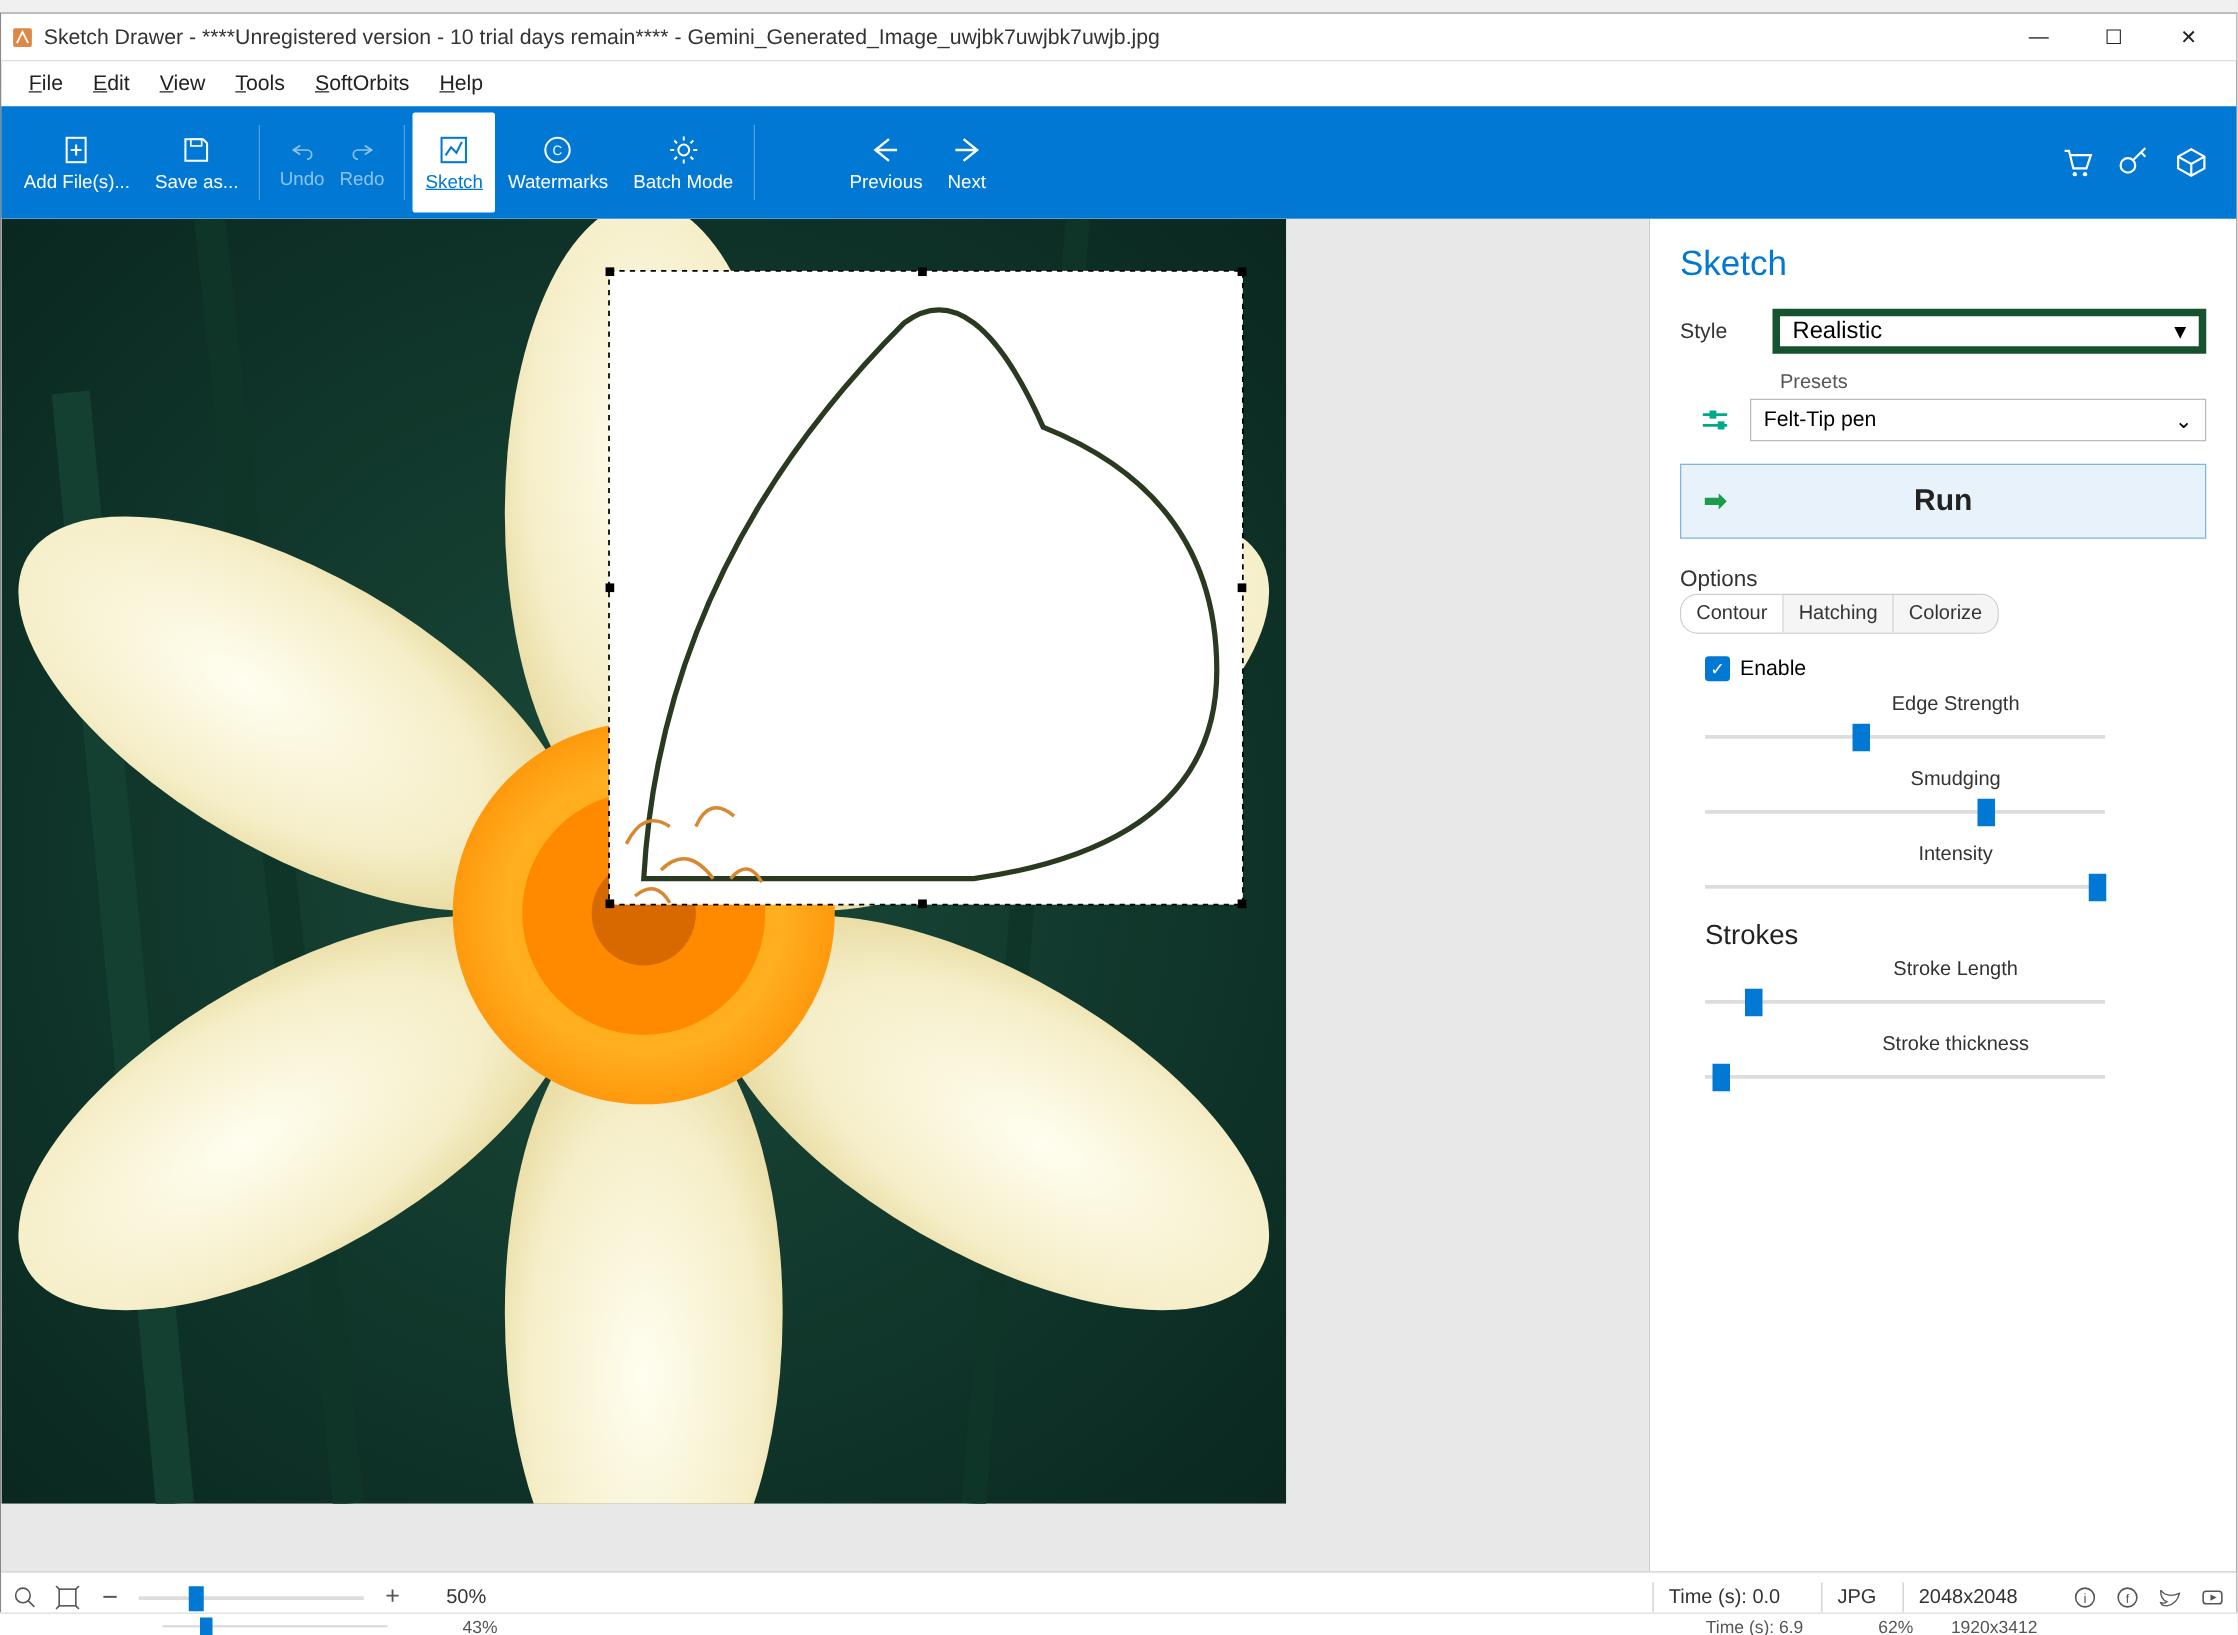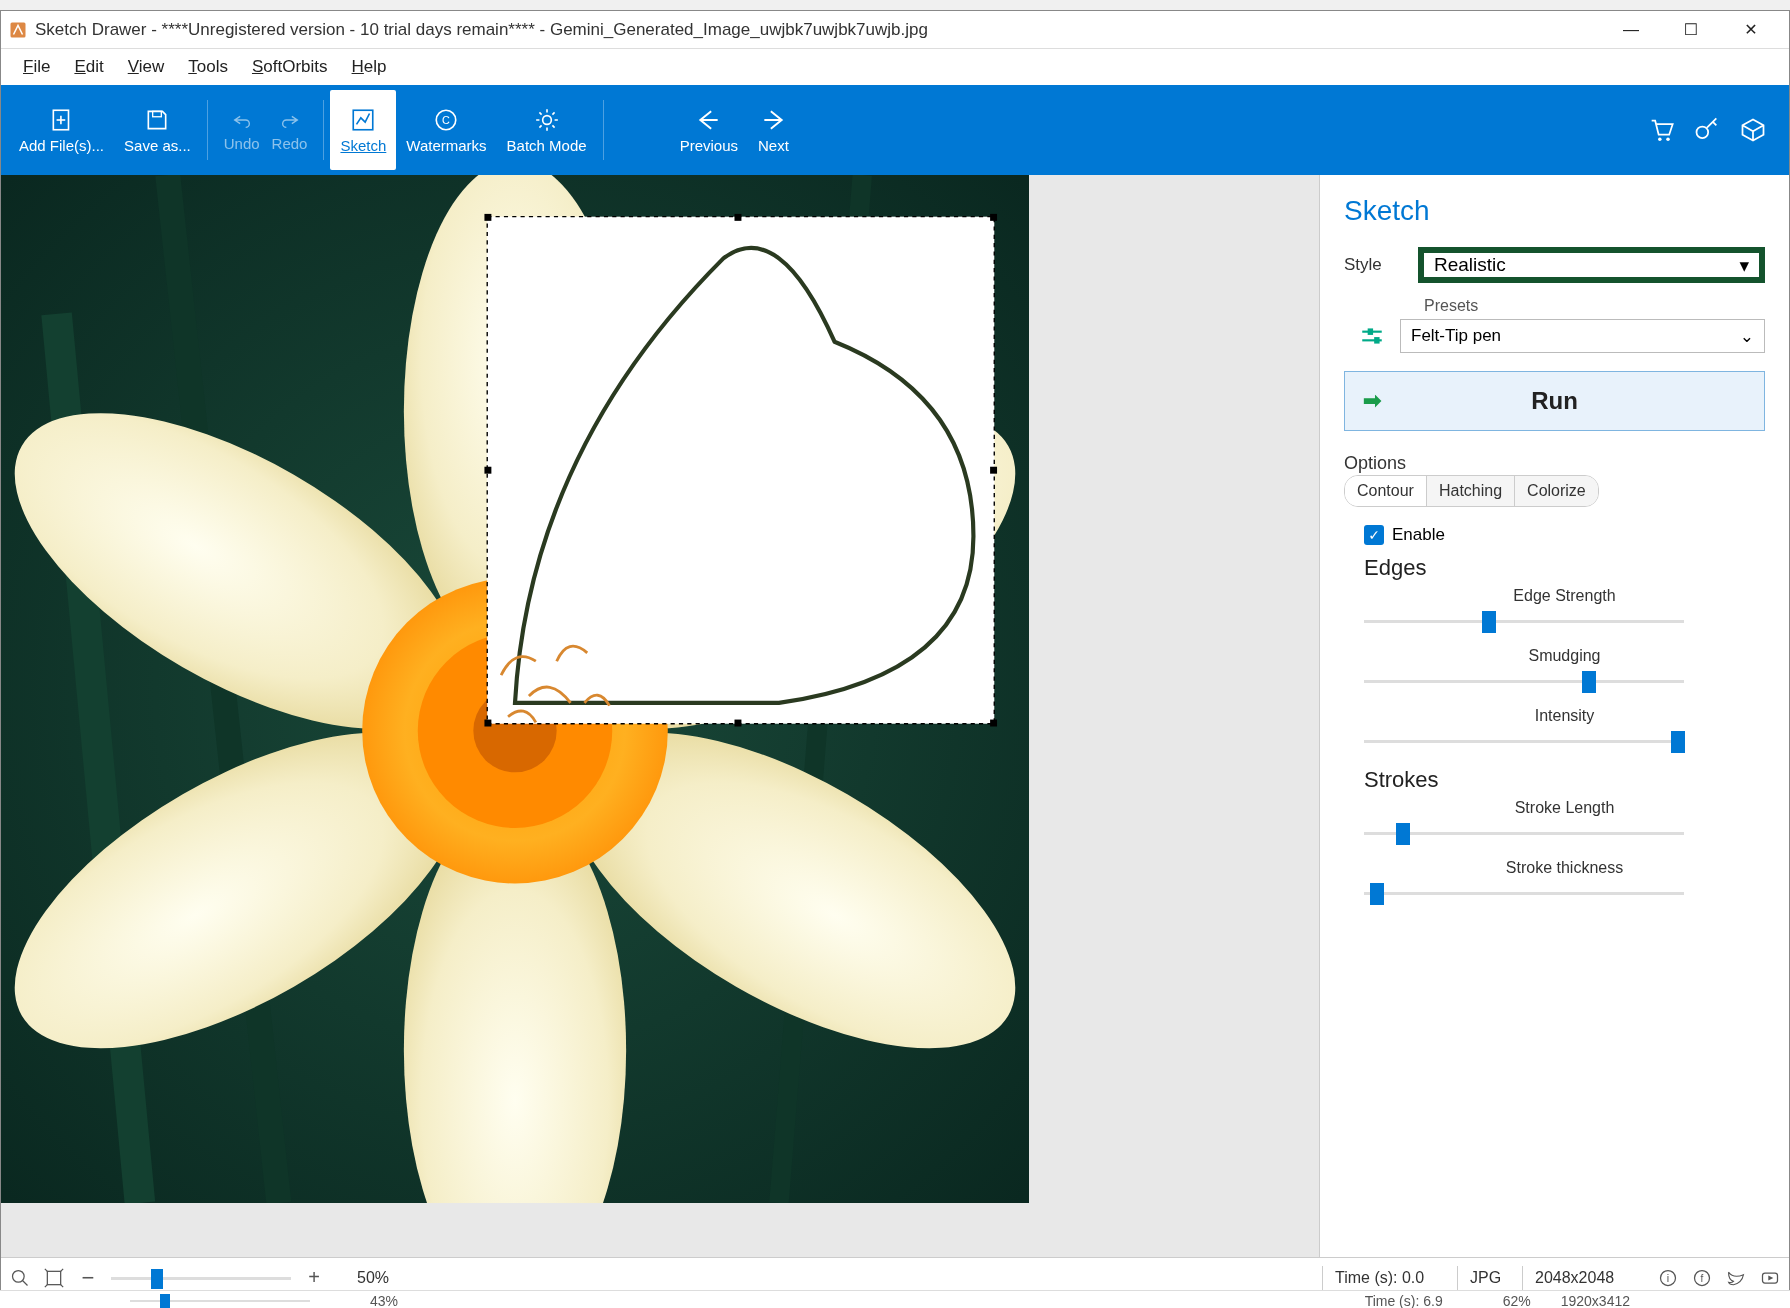--- a/index.html
+++ b/index.html
@@ -271,21 +271,20 @@
         <div class="tab active">Contour</div>
         <div class="tab">Hatching</div>
         <div class="tab">Colorize</div>
       </div>
 
       <div class="enable-row">
         <div class="cb">✓</div>
         <span style="font-size:17px;">Enable</span>
       </div>
 
-      <div class="section-title">Edges</div>
       <div class="slider-label">Edge Strength</div>
       <div class="slider">
           <div class="slider-track"></div>
           <div class="slider-thumb" style="left:37%;"></div>
         </div>
       <div class="slider-label">Smudging</div>
       <div class="slider">
           <div class="slider-track"></div>
           <div class="slider-thumb" style="left:68%;"></div>
         </div>

